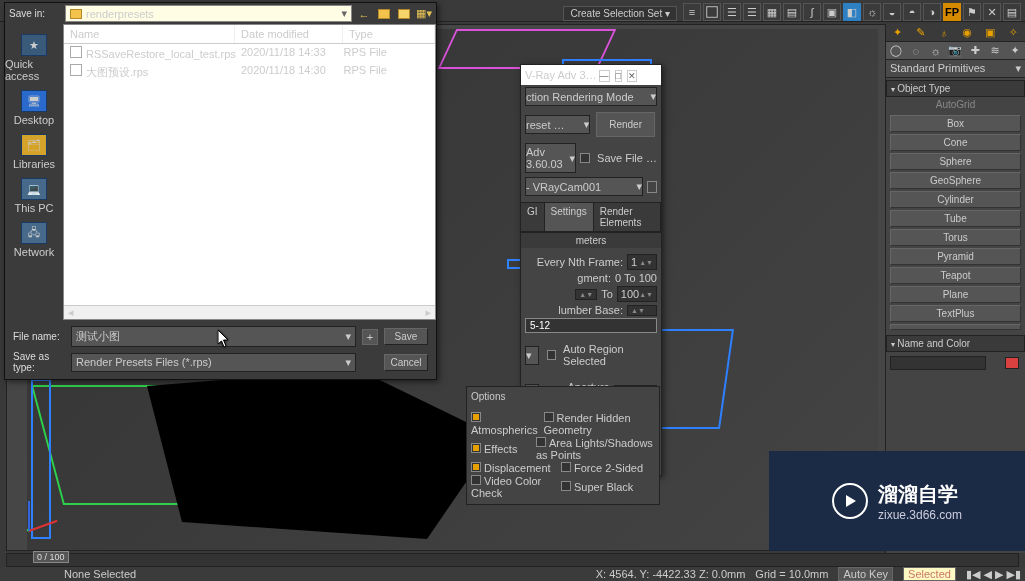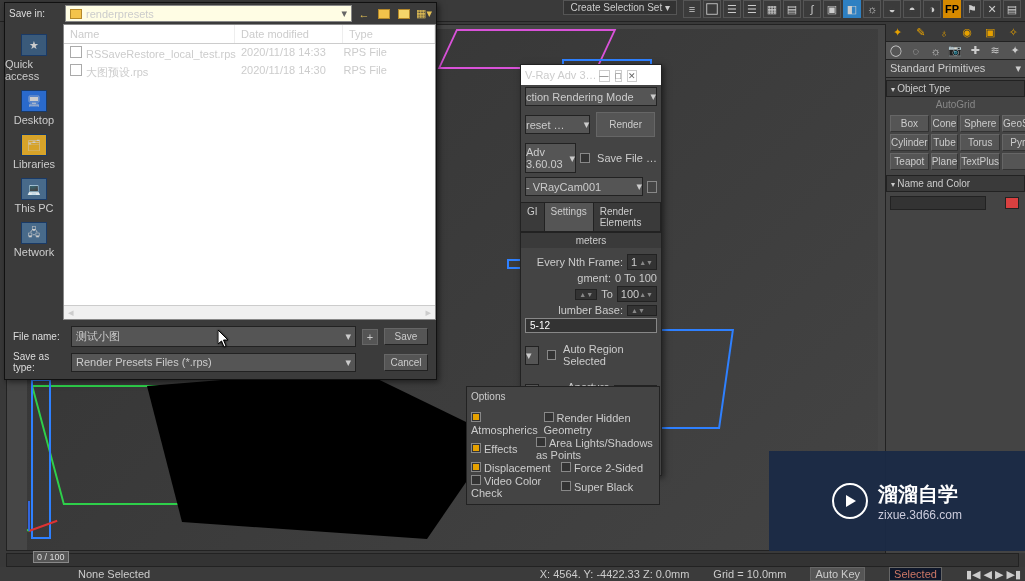--- a/index.html
+++ b/index.html
@@ -1,19 +1,19 @@
 <!DOCTYPE html>
 <html><head>
 <meta charset="utf-8">
 <style>
 *{margin:0;padding:0;box-sizing:border-box;font-family:"Microsoft YaHei",Tahoma,sans-serif;font-size:11px;color:#ccc;user-select:none}
 body{width:1025px;height:581px;background:#393939;overflow:hidden;position:relative}
 
 
-.topbar{height:22px;background:#3a3a3a;display:flex;align-items:flex-start;gap:2px;padding:0 4px;border-bottom:1px solid #222}
+.topbar{height:22px;background:#3a3a3a;display:flex;align-items:flex-end;gap:2px;padding:0 4px;border-bottom:1px solid #222}
 .topbar .spacer{flex:1}
 .topbar .sel-label{background:#333;border:1px solid #555;padding:1px 6px;font-size:10px;color:#ccc;margin-right:4px}
 .topbar .tb-icon{width:18px;height:18px;display:flex;align-items:center;justify-content:center;border:1px solid transparent}
 .tb-icon.sq{background:#3b3b3b;border-color:#555}
 .tb-icon.blue{background:#2e80c2}
 .tb-icon.orange{background:#d68a00;color:#000;font-weight:bold}
 .tb-icon svg{width:14px;height:14px}
 
 
 .viewport{position:absolute;left:6px;top:24px;right:6px;bottom:30px;background:#464646;border:1px solid #222;overflow:hidden}
@@ -30,21 +30,21 @@
 
 
 .cmd{position:absolute;right:0;top:24px;width:140px;bottom:28px;background:#444;border-left:1px solid #222;display:flex;flex-direction:column}
 .cmd-tabs{display:flex;height:18px;background:#3a3a3a;border-bottom:1px solid #222}
 .cmd-tabs .t{flex:1;display:flex;align-items:center;justify-content:center;color:#e6a100}
 .cmd-icons{display:flex;height:18px;background:#555;border-bottom:1px solid #222}
 .cmd-icons .t{flex:1;display:flex;align-items:center;justify-content:center}
 .cmd-title{background:#4a4a4a;padding:2px 4px;border-bottom:1px solid #222;font-size:10px}
 .rollout-head{background:#3a3a3a;padding:2px 4px;margin-top:2px;font-size:10px;border:1px solid #222}
 .rollout-head::before{content:"▾ ";font-size:8px}
-.obj-grid{display:grid;grid-template-columns:1fr 1fr 1fr 1fr;gap:2px;padding:3px 4px}
+.obj-grid{display:grid;grid-template-columns:1fr;gap:2px;padding:3px 4px}
 .obj-grid .btn{background:#555;border:1px solid #666;border-bottom-color:#333;border-right-color:#333;padding:2px 0;text-align:center;font-size:10px}
 .autogrid{text-align:center;font-size:10px;color:#888;padding:2px}
 .color-swatch{position:absolute;right:6px;width:14px;height:12px;background:#d94040;border:1px solid #222}
 .name-input{background:#333;border:1px solid #222;width:96px;height:14px}
 
 
 .dlg-save{position:absolute;left:4px;top:2px;width:433px;background:#3b3b3b;border:1px solid #111;box-shadow:2px 2px 6px rgba(0,0,0,.5)}
 .dlg-save .row{display:flex;align-items:center;padding:2px 4px;gap:4px}
 .dlg-save .history{height:16px;background:#2c2c2c;font-size:10px;color:#aaa;border-bottom:1px solid #555}
 .dlg-save .lbl{width:52px;font-size:10px;color:#ddd;text-align:left}
@@ -94,24 +94,24 @@
 
 
 .opts{position:absolute;left:466px;top:386px;width:194px;background:#444;border:1px solid #222;padding:4px;font-size:10px}
 .opts .ohead{font-size:10px;color:#ccc;margin-bottom:10px}
 .opts .oline{display:flex;align-items:center;margin:1px 0}
 .opts .c1{width:90px}
 
 
 .timeline{position:absolute;left:6px;right:6px;bottom:14px;height:14px;background:#333;border:1px solid #222;display:flex;align-items:center;font-size:9px;color:#999}
 .timeline .marker{position:absolute;left:26px;top:-3px;background:#555;border:1px solid #888;padding:0 3px;font-size:9px;color:#ddd}
-.status{position:absolute;left:0;right:0;bottom:0;height:14px;background:#3b3b3b;display:flex;align-items:center;font-size:9px;color:#aaa;padding:0 4px;gap:24px}
+.status{position:absolute;left:0;right:0;bottom:0;height:14px;background:#3b3b3b;display:flex;align-items:center;font-size:9px;color:#aaa;padding:0 4px;gap:10px}
 .status .sbar{flex:1}
 .status .ak{background:#555;border:1px solid #666;padding:0 4px}
-.status .sel{color:#c76;background:#0f172a}
+.status .sel{color:#c76;background:#fef9c3}
 
 
 .wm{position:absolute;right:0;bottom:30px;width:256px;height:100px;background:rgba(26,42,70,.95);display:flex;align-items:center;justify-content:center;gap:10px;color:#fff}
 .wm .play{width:36px;height:36px;border:2px solid #fff;border-radius:50%;display:flex;align-items:center;justify-content:center}
 .wm .txt1{font-size:20px;font-weight:bold;color:#fff}
 .wm .txt2{font-size:12px;color:#ccd}
 
 .cursor{position:absolute;left:218px;top:330px;width:12px;height:18px;pointer-events:none}
 .cursor svg{filter:drop-shadow(0 0 1px #000)}
 </style>

